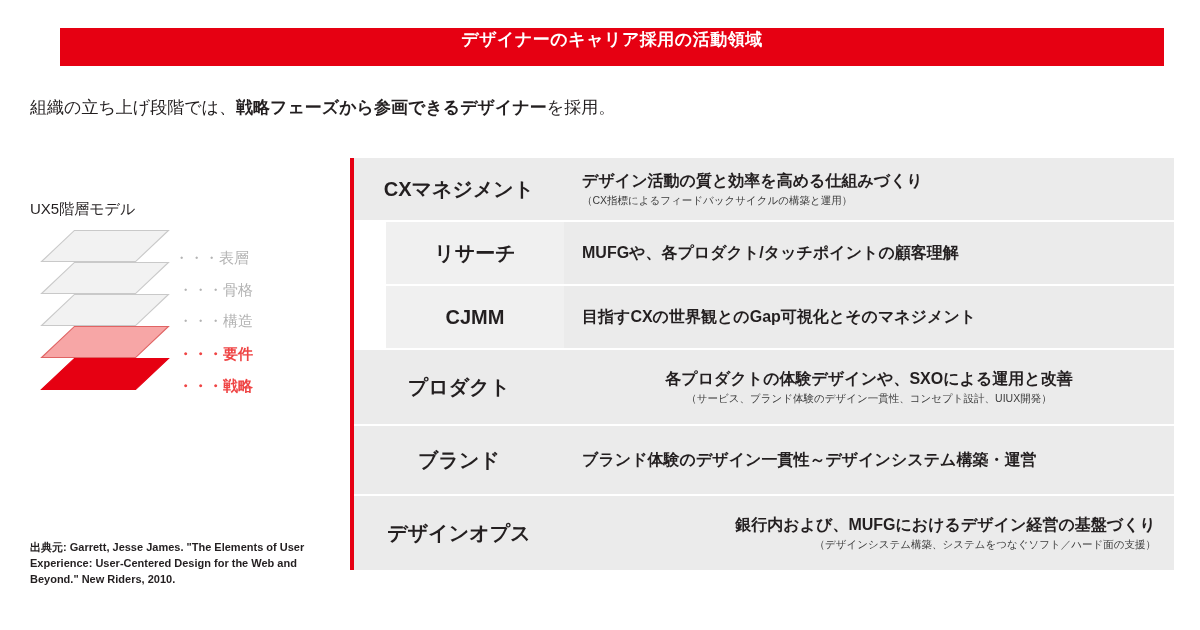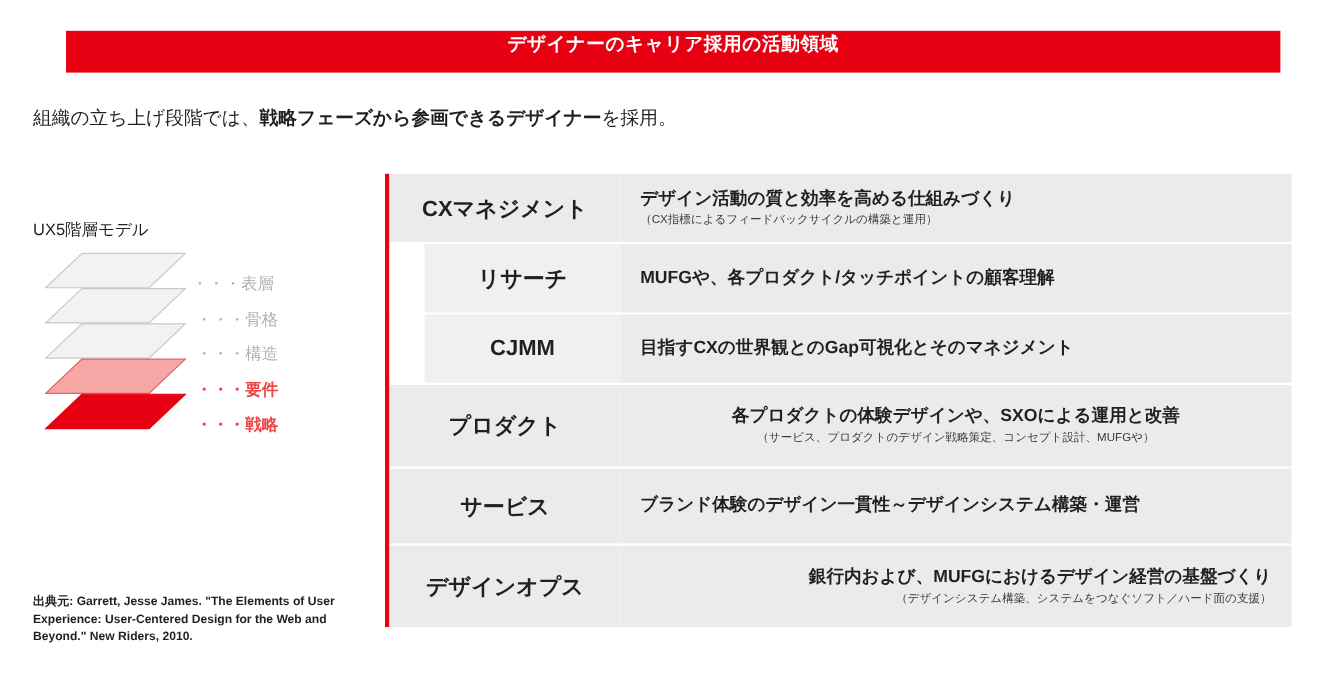--- a/index.html
+++ b/index.html
@@ -235,26 +235,26 @@
     <div class="cell-label indent" style="width:178px;">CJMM</div>
     <div class="cell-desc">
       <div class="desc-main">目指すCXの世界観とのGap可視化とそのマネジメント</div>
     </div>
   </div>
 
   <div class="row" style="height:74px;text-align:center;">
     <div class="cell-label" style="width:210px;">プロダクト</div>
     <div class="cell-desc">
       <div class="desc-main">各プロダクトの体験デザインや、SXOによる運用と改善</div>
-      <div class="desc-sub">（サービス、プロダクトのデザイン戦略策定、コンセプト設計、MUFGや）</div>
+      <div class="desc-sub">（サービス、ブランド体験のデザイン一貫性、コンセプト設計、UIUX開発）</div>
     </div>
   </div>
 
   <div class="row" style="height:68px;">
-    <div class="cell-label" style="width:210px;">サービス</div>
+    <div class="cell-label" style="width:210px;">ブランド</div>
     <div class="cell-desc">
       <div class="desc-main">ブランド体験のデザイン一貫性～デザインシステム構築・運営</div>
     </div>
   </div>
 
   <div class="row" style="height:74px;text-align:right;">
     <div class="cell-label" style="width:210px;">デザインオプス</div>
     <div class="cell-desc">
       <div class="desc-main">銀行内および、MUFGにおけるデザイン経営の基盤づくり</div>
       <div class="desc-sub">（デザインシステム構築、システムをつなぐソフト／ハード面の支援）</div>

